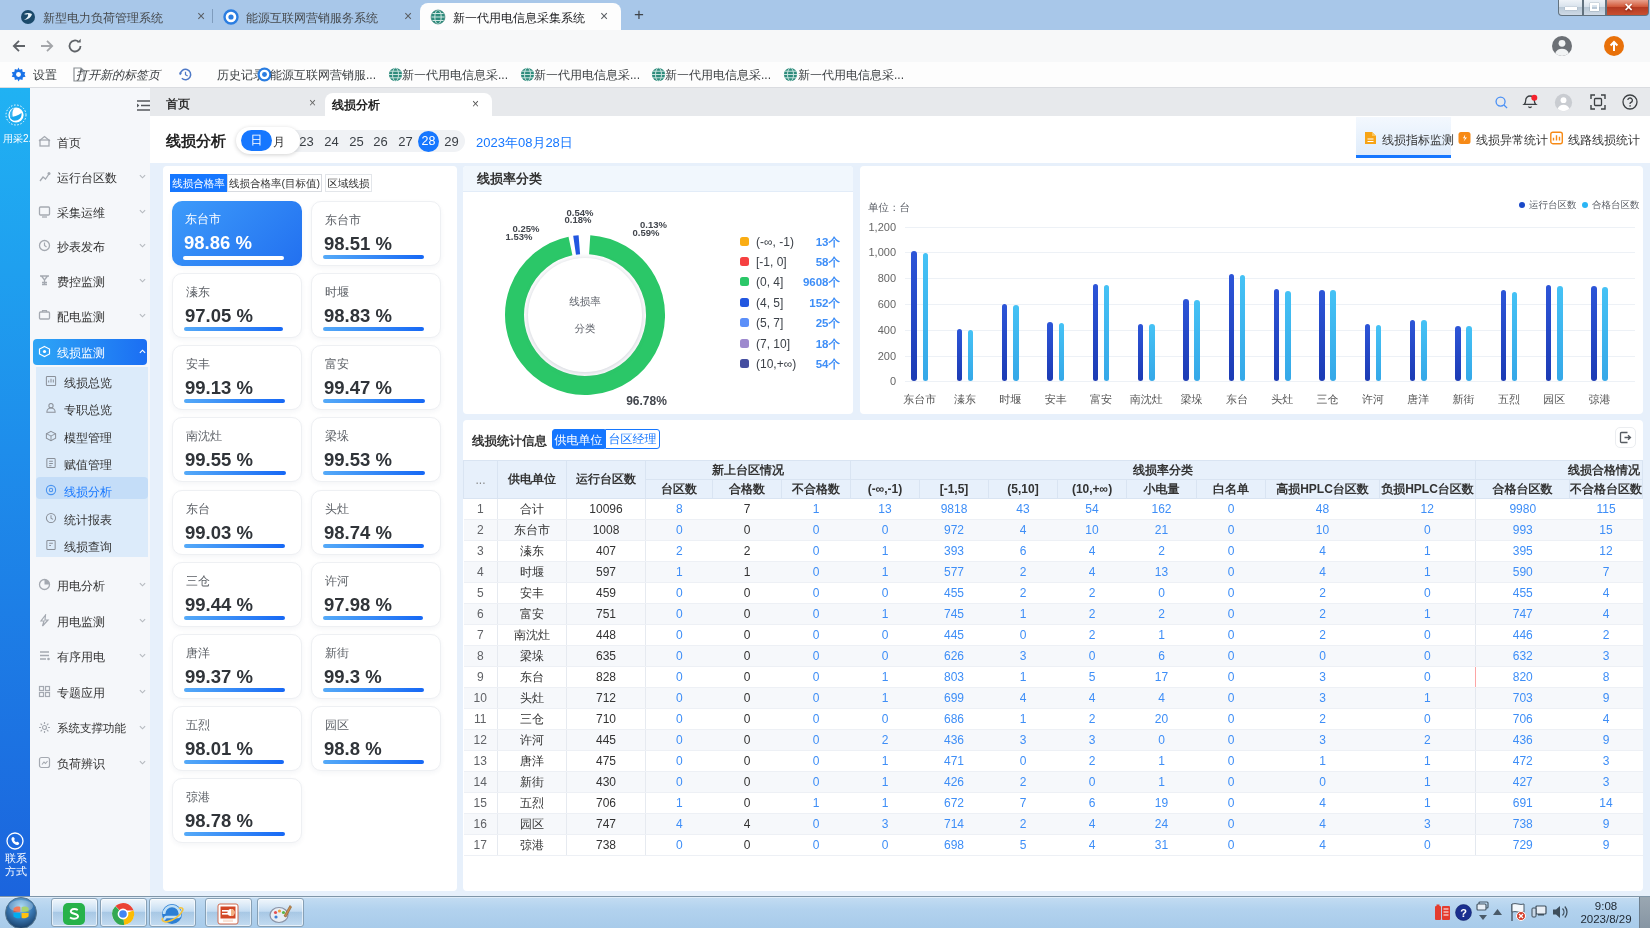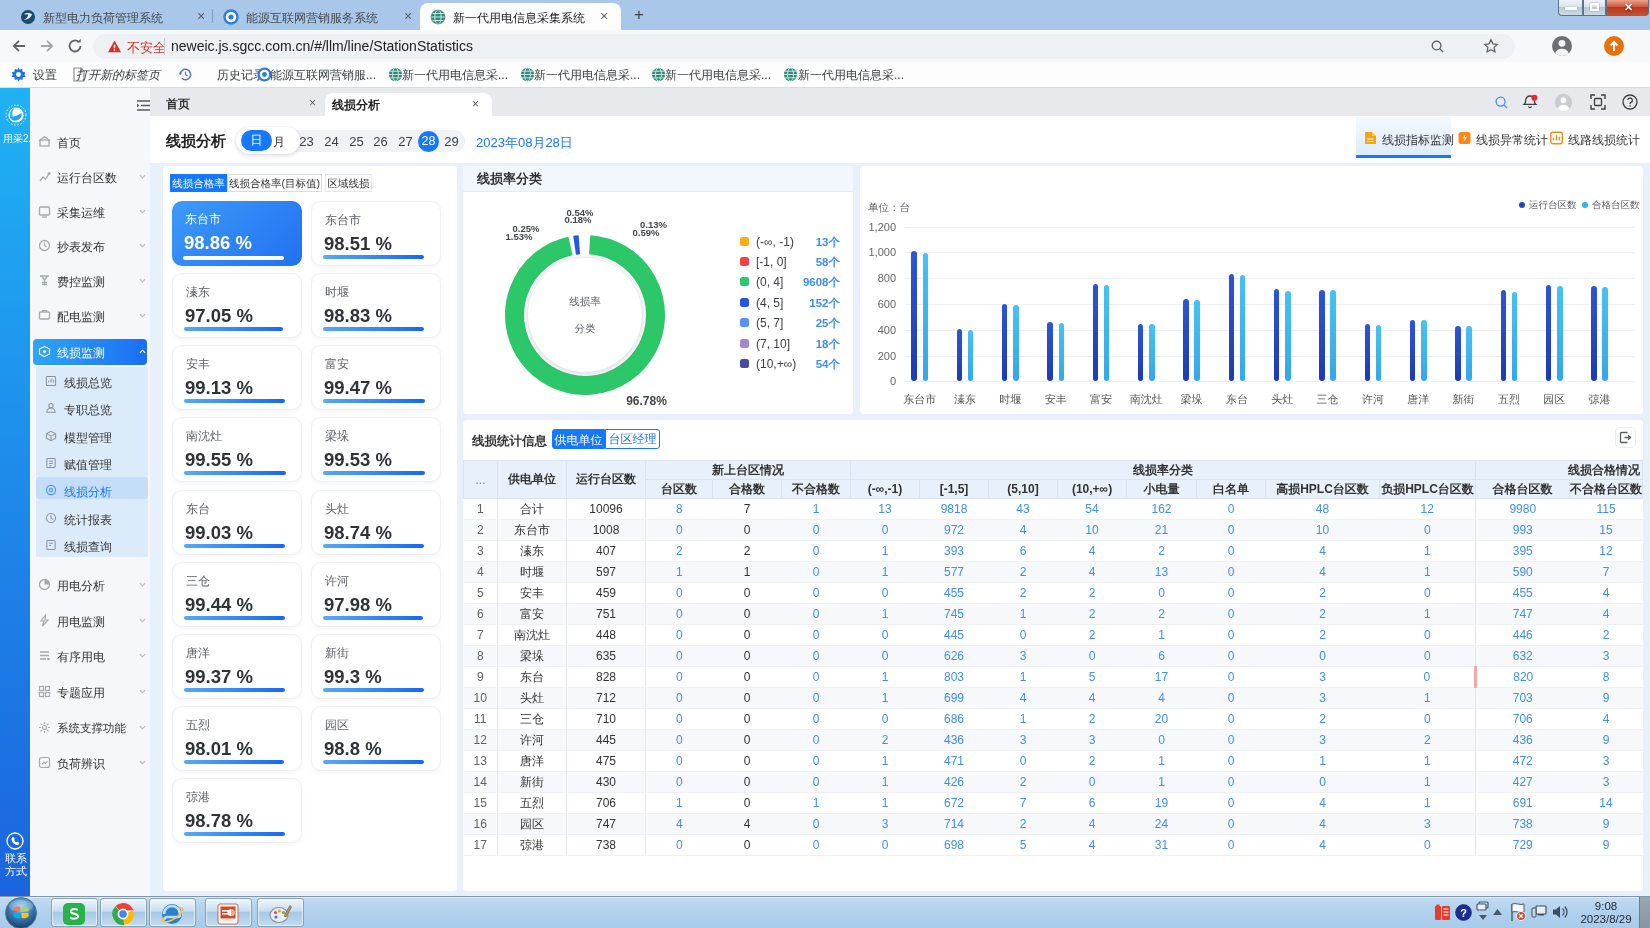--- a/index.html
+++ b/index.html
@@ -112,37 +112,20 @@
   <svg class="abs" style="left:10px;top:7px;" width="18" height="18" viewBox="0 0 18 18">
         <path d="M15 9H4.5M9 3.8 3.8 9 9 14.2" stroke="#5f6368" stroke-width="1.8" fill="none"></path>
       </svg>
   <svg class="abs" style="left:38px;top:7px;opacity:.55;" width="18" height="18" viewBox="0 0 18 18">
         <path d="M3 9h10.5M9 3.8 14.2 9 9 14.2" stroke="#5f6368" stroke-width="1.8" fill="none"></path>
       </svg>
   <svg class="abs" style="left:66px;top:7px;" width="18" height="18" viewBox="0 0 18 18">
         <path d="M14.5 9a5.5 5.5 0 1 1-1.8-4.1" stroke="#5f6368" stroke-width="1.8" fill="none"></path>
         <path d="M14.7 1.8v3.6h-3.6z" fill="#5f6368"></path>
       </svg>
-  <div id="omnibox">
-    <svg class="abs" style="left:14px;top:5px;" width="15" height="15" viewBox="0 0 16 16">
-          <path d="M8 1.5 15 14H1z" fill="#d93025"></path>
-          <rect x="7.2" y="6" width="1.6" height="4" fill="#fff"></rect>
-          <rect x="7.2" y="11" width="1.6" height="1.6" fill="#fff"></rect>
-        </svg>
-    <div class="abs" style="left:34px;top:5px;font-size:13px;color:#d93025;">不安全</div>
-    <div class="abs" style="left:71px;top:4px;width:1px;height:17px;background:#c7cacd;"></div>
-    <div class="abs" style="left:78px;top:4px;font-size:14px;color:#202124;">neweic.js.sgcc.com.cn/#/llm/line/StationStatistics</div>
-    <svg class="abs" style="left:1337px;top:5px;" width="15" height="15" viewBox="0 0 16 16">
-          <circle cx="7" cy="7" r="4.6" stroke="#5f6368" stroke-width="1.5" fill="none"></circle>
-          <path d="M10.5 10.5 14 14" stroke="#5f6368" stroke-width="1.5"></path>
-        </svg>
-    <svg class="abs" style="left:1390px;top:4px;" width="16" height="16" viewBox="0 0 16 16">
-          <path d="M8 1.8 9.9 5.8 14.3 6.4 11.1 9.4 11.9 13.8 8 11.7 4.1 13.8 4.9 9.4 1.7 6.4 6.1 5.8z" fill="none" stroke="#5f6368" stroke-width="1.3"></path>
-        </svg>
-  </div>
   <svg class="abs" style="left:1551px;top:5px;" width="22" height="22" viewBox="0 0 22 22">
         <circle cx="11" cy="11" r="10" fill="#6c7075"></circle>
         <circle cx="11" cy="8.3" r="3.4" fill="#f1f3f4"></circle>
         <path d="M4.2 18.2a7.4 7.4 0 0 1 13.6 0A10 10 0 0 1 11 21a10 10 0 0 1-6.8-2.8z" fill="#f1f3f4"></path>
       </svg>
   <svg class="abs" style="left:1603px;top:5px;" width="22" height="22" viewBox="0 0 22 22">
         <circle cx="11" cy="11" r="10" fill="#e8710a"></circle>
         <path d="M11 16V7.5M7.6 10.5 11 7l3.4 3.5" stroke="#fff" stroke-width="2" fill="none"></path>
       </svg>
 </div>
@@ -863,21 +846,21 @@
               <td>0</td>
               <td class="blue">0</td>
               <td class="blue">1</td>
               <td class="blue">803</td>
               <td class="blue">1</td>
               <td class="blue">5</td>
               <td class="blue">17</td>
               <td class="blue">0</td>
               <td class="blue">3</td>
               <td class="blue">0</td>
-              <td class="blue" style="border-left:3px solid #fca5a5;">820</td>
+              <td class="blue" style="border-left:1px solid #fca5a5;">820</td>
               <td class="blue">8</td>
             </tr>
             <tr style="background:#f6f8fb;">
               <td class="vb" style="color:#606266;">10</td>
               <td class="vb">头灶</td>
               <td class="vb">712</td>
               <td class="blue">0</td>
               <td>0</td>
               <td class="blue">0</td>
               <td class="blue">1</td>

